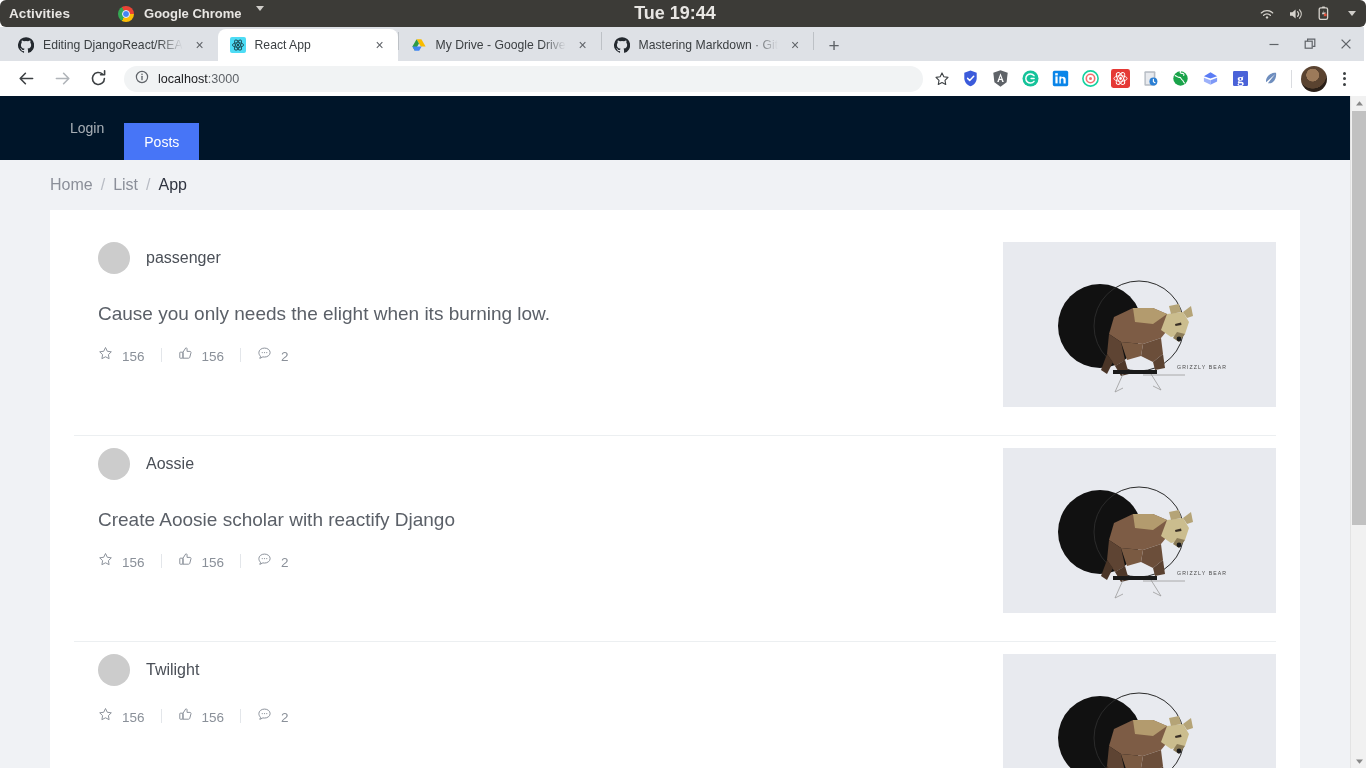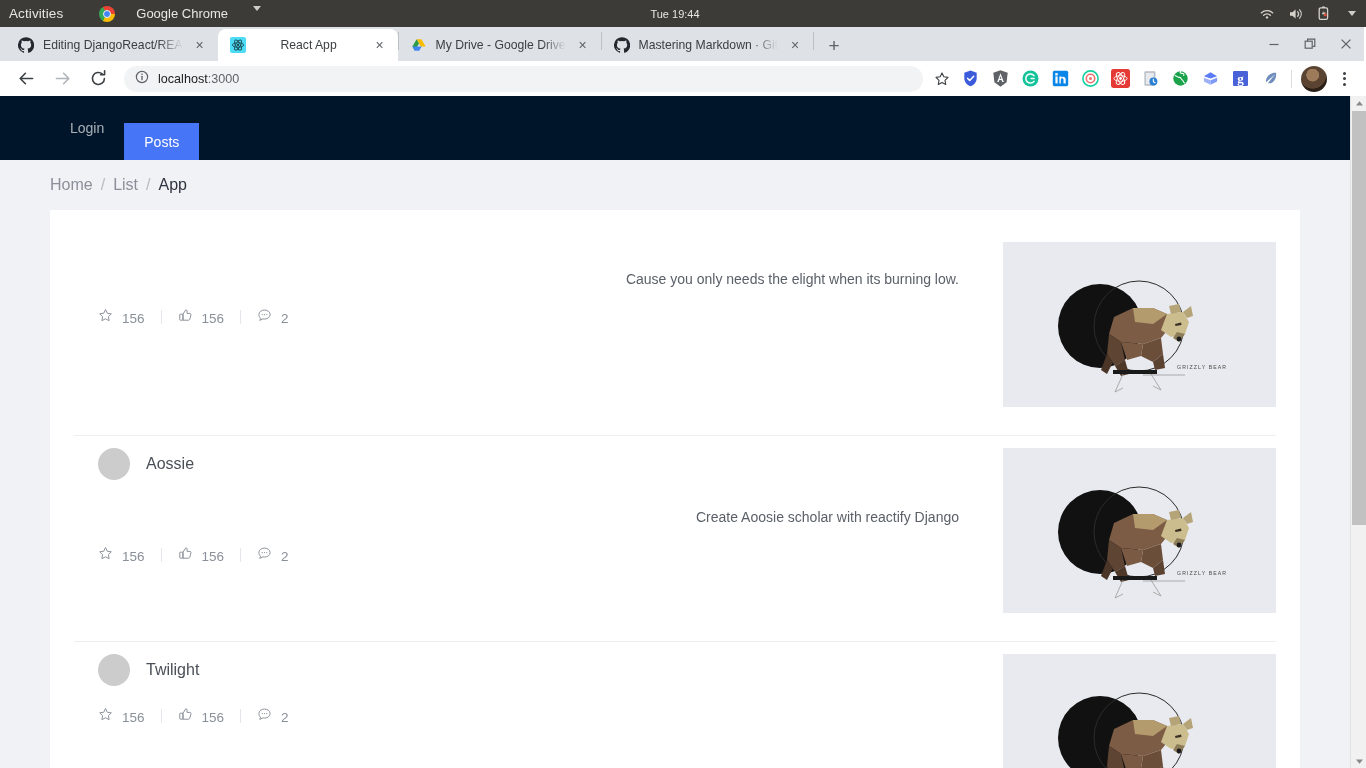--- a/index.html
+++ b/index.html
@@ -9,45 +9,46 @@
     font-family: "Liberation Sans", sans-serif;
     background: #ffffff;
   }
 
   
   .gnome-bar {
     height: 27px; width: 1366px;
     background: #3c3b37;
     display: flex; align-items: center;
     color: #e8e6e3;
-    font-size: 13px; font-weight: normal;
+    font-size: 13px; font-weight: bold;
     position: relative;
+    border-radius: 6px;
   }
   .gnome-activities { margin-left: 9px; font-size: 13.5px; letter-spacing: .1px; }
-  .gnome-app { margin-left: 36px; display: flex; align-items: flex-start; gap: 21px; }
+  .gnome-app { margin-left: 48px; display: flex; align-items: flex-start; gap: 10px; }
   .chrome-logo {
     width: 16px; height: 16px; border-radius: 50%;
     background:
       conic-gradient(from -30deg, #ea4335 0deg 120deg, #fbbc05 120deg 240deg, #34a853 240deg 360deg);
     position: relative;
   }
   .chrome-logo::after {
     content: ""; position: absolute; left: 4px; top: 4px;
     width: 8px; height: 8px; border-radius: 50%;
     background: #4285f4; border: 1.4px solid #f1f1f1;
     box-sizing: border-box;
   }
   .caret-dn {
     width: 0; height: 0; border-left: 4.5px solid transparent;
     border-right: 4.5px solid transparent; border-top: 5px solid #cfcdc9;
     margin-left: 4px;
   }
   .gnome-clock {
     position: absolute; left: 0; right: 16px; text-align: center;
-    font-size: 11px; color: #e8e6e3; pointer-events: none;
+    font-size: 18px; color: #e8e6e3; pointer-events: none;
   }
   .gnome-tray {
     position: absolute; right: 10px; display: flex; align-items: center; gap: 13px;
   }
   .gnome-tray svg { display: block; }
 
   
   .chrome-win { width: 1364px; background: #dee1e6; }
 
   .tabstrip {
@@ -56,21 +57,21 @@
   }
   .tab {
     height: 32px; display: flex; align-items: center;
     padding: 0 10px 0 12px; gap: 9px;
     font-size: 12.2px; color: #3c4043;
     border-radius: 8px 8px 0 0;
     max-width: 240px; min-width: 180px;
     position: relative;
   }
   .tab.inactive { color: #3c4043; }
-  .tab.active { background: #ffffff; text-align: center; }
+  .tab.active { background: #ffffff; }
   .tab-title {
     flex: 1; white-space: nowrap; overflow: hidden;
     -webkit-mask-image: linear-gradient(to right, #000 82%, transparent 100%);
     mask-image: linear-gradient(to right, #000 82%, transparent 100%);
   }
   .tab-close {
     width: 16px; height: 16px; flex: none;
     display: flex; align-items: center; justify-content: center;
     color: #5f6368; font-size: 14px; line-height: 1;
   }
@@ -147,21 +148,21 @@
     padding: 12px 0 28px 24px;
     border-bottom: 1px solid #eceff1;
   }
   .post:first-child { padding-top: 8px; }
   .post-main { flex: 1; min-width: 0; padding-right: 20px; }
   .post-head { display: flex; align-items: center; gap: 16px; }
   .post-avatar {
     width: 32px; height: 32px; border-radius: 50%; background: #cccccc; flex: none;
   }
   .post-author { font-size: 16px; color: #4a4f57; }
-  .post-body { font-size: 14px; color: #5b6068; margin-top: 29px; text-align: right; }
+  .post-body { font-size: 19px; color: #5b6068; margin-top: 29px; }
   .post-actions { display: flex; align-items: center; margin-top: 21px; color: #8a9099; font-size: 13.5px; }
   .action { display: flex; align-items: flex-end; gap: 9px; }
   .action .num { color: #8a9099; }
   .act-sep { width: 1px; height: 14px; background: #e3e6ea; margin: 0 16px; }
   .post-thumb {
     width: 273px; height: 165px; background: #e8eaef; flex: none;
     position: relative; overflow: hidden;
   }
   .post-thumb svg { position: absolute; left: 0; top: 0; }
 
@@ -429,20 +430,24 @@
         <span class="bc-sep">/</span>
         <span class="bc-link">List</span>
         <span class="bc-sep">/</span>
         <span class="bc-current">App</span>
       </div>
 
       <div class="card">
 
         <div class="post">
           <div class="post-main">
+            <div class="post-head">
+              <div class="post-avatar"></div>
+              <div class="post-author">passenger</div>
+            </div>
             <div class="post-body">Cause you only needs the elight when its burning low.</div>
             <div class="post-actions">
               <div class="action">
                 <span><svg width="15" height="15" viewBox="0 0 16 16">
                       <path d="M8 1.6l1.9 4 4.3.6-3.1 3 .74 4.3L8 11.5 4.16 13.5l.74-4.3-3.1-3 4.3-.6z" stroke="#8a9099" stroke-width="1.05" fill="none" stroke-linejoin="round"></path>
                     </svg></span>
                 <span class="num">156</span>
               </div>
               <div class="act-sep"></div>
               <div class="action">

